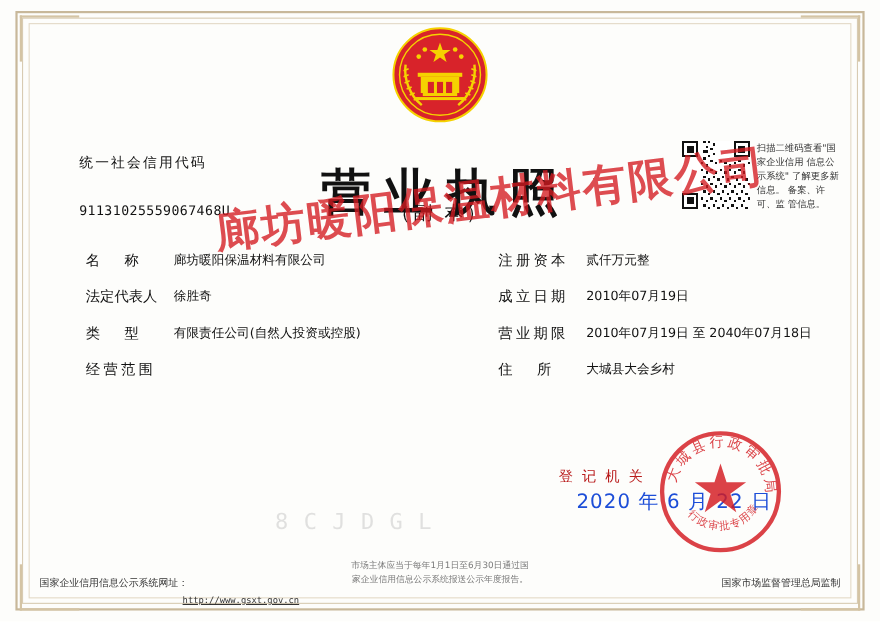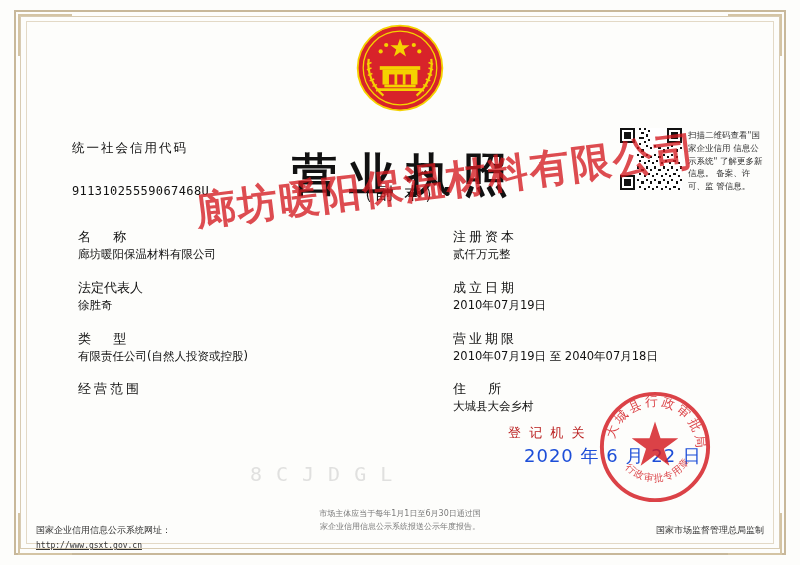--- a/index.html
+++ b/index.html
@@ -138,23 +138,22 @@
     left: 0; top: 0;
     width: 370px;
   }
   .col-right {
     position: absolute;
     left: 375px; top: 0;
     width: 290px;
   }
   .row {
     display: flex;
-    align-items: flex-start;
+    align-items: flex-end;
     margin-bottom: 15px;
-    flex-direction: column;
   }
   .lbl {
     flex: 0 0 auto;
     width: 80px;
     font-family: "DejaVu Sans", "Liberation Sans", sans-serif;
     font-size: 13px;
     color: #111;
     letter-spacing: 0px;
   }
   .lbl.sp4 { letter-spacing: 9px; }
@@ -250,20 +249,21 @@
     position: absolute;
     left: 36px;
     top: 524px;
     font-family: "DejaVu Sans", "Liberation Sans", sans-serif;
     font-size: 9px;
     color: #333;
   }
   .footer-left .url {
     display: block;
     margin-top: 4px;
+    margin-left: 130px;
     font-family: "DejaVu Sans Mono", "Liberation Mono", monospace;
     font-size: 8px;
     color: #333;
     text-decoration: underline;
   }
   .footer-right {
     position: absolute;
     right: 36px;
     top: 524px;
     font-family: "DejaVu Sans", "Liberation Sans", sans-serif;

